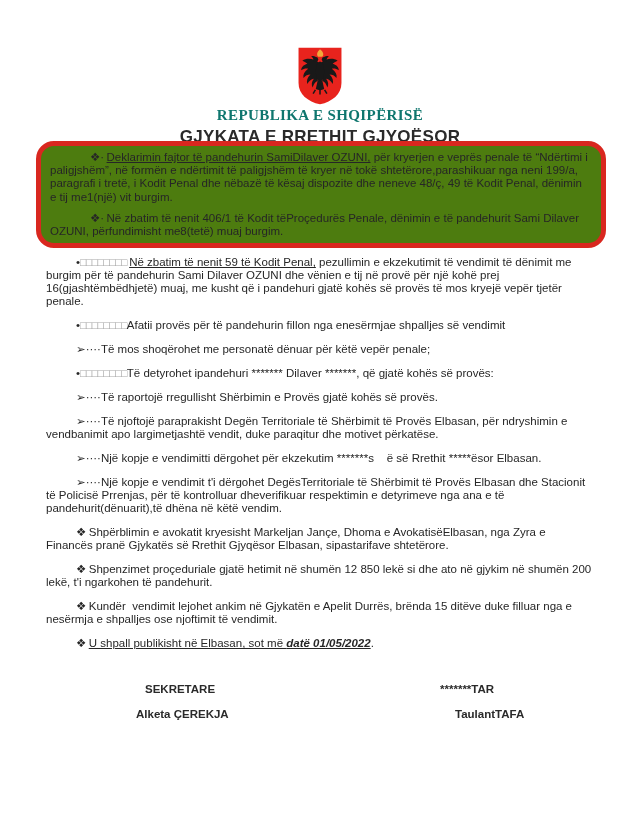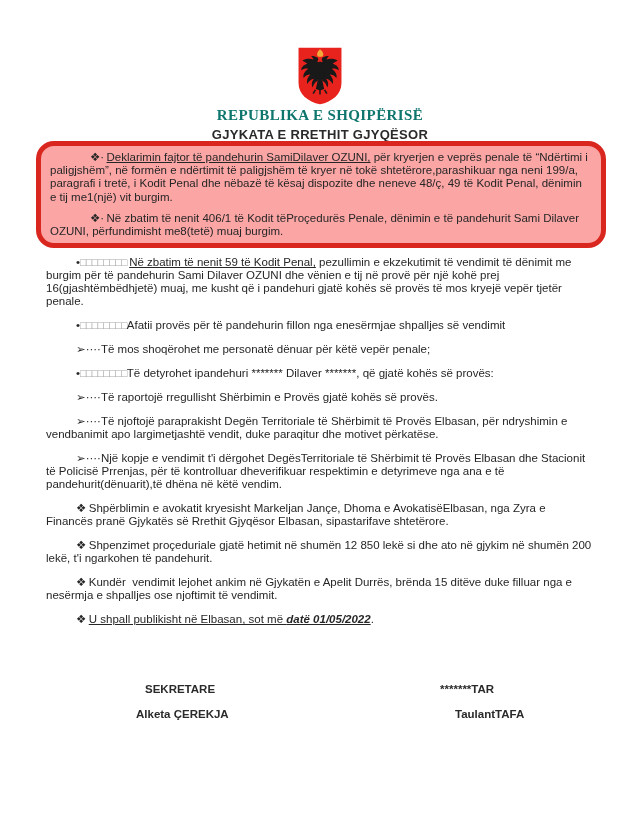--- a/index.html
+++ b/index.html
@@ -9,31 +9,31 @@
     font-family:"Liberation Sans", sans-serif; color:#262626;
   }
   
   .emblem { position:absolute; top:46px; left:50%; transform:translateX(-50%); width:46px; height:60px; }
   .republic {
     position:absolute; top:107px; left:0; width:100%; text-align:center;
     font-family:"Liberation Serif", serif; font-weight:bold; font-size:15px; letter-spacing:.4px; color:#0f766e;
   }
   .court {
     position:absolute; top:127px; left:0; width:100%; text-align:center;
-    font-weight:bold; font-size:13px; letter-spacing:.3px; color:#2a2a2a;
+    font-weight:bold; font-size:17px; letter-spacing:.3px; color:#2a2a2a;
   }
   .city {
     position:absolute; top:142px; left:0; width:100%; text-align:center;
     font-weight:bold; font-size:13px; letter-spacing:.3px; color:#2a2a2a;
   }
   
   .hbox {
     position:absolute; left:36px; top:141px; width:570px; height:107px;
     box-sizing:border-box; border:5px solid #d9271f; border-radius:18px;
-    background:#fca5a5; padding:5px 10px 0 9px;
+    background:#4d7c0f; padding:5px 10px 0 9px;
   }
   .hbox p { margin:0; font-size:11.5px; line-height:13.2px; text-indent:40px; white-space:pre-wrap; }
   .hbox p + p { margin-top:8px; }
   
   .bodytext { position:absolute; left:46px; top:256px; width:548px; }
   .bodytext p { margin:0 0 11px 0; font-size:11.5px; line-height:13px; text-indent:30px; white-space:pre-wrap; }
   .u  { text-decoration:underline; }
   .ub { text-decoration:underline; font-weight:bold; font-style:italic; }
   .x  { color:#a9a9a9; font-size:10.5px; letter-spacing:-.5px; }
   .bl { color:#262626; }
@@ -76,20 +76,21 @@
     <p><span class="bl">❖·</span><span class="x"> </span><span>Në zbatim të nenit 406/1 të Kodit tëProçedurës Penale, dënimin e të pandehurit Sami Dilaver OZUNI, përfundimisht me8(tetë) muaj burgim.</span></p>
   </div>
 
   <div class="bodytext">
     <p><span class="bl">•</span><span class="x">□□□□□□□□ </span><span class="u">Në zbatim të nenit 59 të Kodit Penal,</span><span> pezullimin e ekzekutimit të vendimit të dënimit me burgim për të pandehurin Sami Dilaver OZUNI dhe vënien e tij në provë për një kohë prej 16(gjashtëmbëdhjetë) muaj, me kusht që i pandehuri gjatë kohës së provës të mos kryejë vepër tjetër penale.</span></p>
     <p><span class="bl">•</span><span class="x">□□□□□□□□</span><span>Afatii provës për të pandehurin fillon nga enesërmjae shpalljes së vendimit</span></p>
     <p><span class="bl">➢····</span><span>Të mos shoqërohet me personatë dënuar për këtë vepër penale;</span></p>
     <p><span class="bl">•</span><span class="x">□□□□□□□□</span><span>Të detyrohet ipandehuri ******* Dilaver *******, që gjatë kohës së provës:</span></p>
     <p><span class="bl">➢····</span><span>Të raportojë rregullisht Shërbimin e Provës gjatë kohës së provës.</span></p>
     <p><span class="bl">➢····</span><span>Të njoftojë paraprakisht Degën Territoriale të Shërbimit të Provës Elbasan, për ndryshimin e vendbanimit apo largimetjashtë vendit, duke paraqitur dhe motivet përkatëse.</span></p>
+    <p><span class="bl">➢····</span><span>Një kopje e vendimitti dërgohet për ekzekutim *******s    ë së Rrethit *****ësor Elbasan.</span></p>
     <p><span class="bl">➢····</span><span>Një kopje e vendimit t'i dërgohet DegësTerritoriale të Shërbimit të Provës Elbasan dhe Stacionit të Policisë Prrenjas, për të kontrolluar dheverifikuar respektimin e detyrimeve nga ana e të pandehurit(dënuarit),të dhëna në këtë vendim.</span></p>
     <p><span class="bl">❖</span><span class="x"> </span><span>Shpërblimin e avokatit kryesisht Markeljan Jançe, Dhoma e AvokatisëElbasan, nga Zyra e Financës pranë Gjykatës së Rrethit Gjyqësor Elbasan, sipastarifave shtetërore.</span></p>
     <p><span class="bl">❖</span><span class="x"> </span><span>Shpenzimet proçeduriale gjatë hetimit në shumën 12 850 lekë si dhe ato në gjykim në shumën 200 lekë, t'i ngarkohen të pandehurit.</span></p>
     <p><span class="bl">❖</span><span class="x"> </span><span>Kundër  vendimit lejohet ankim në Gjykatën e Apelit Durrës, brënda 15 ditëve duke filluar nga e nesërmja e shpalljes ose njoftimit të vendimit.</span></p>
     <p><span class="bl">❖</span><span class="x"> </span><span class="u">U shpall publikisht në Elbasan, sot më </span><span class="ub">datë 01/05/2022</span><span>.</span></p>
   </div>
 
   <div class="sig sig-title-left">SEKRETARE</div>
   <div class="sig sig-title-right">*******TAR</div>
   <div class="sig sig-name-left">Alketa ÇEREKJA</div>

